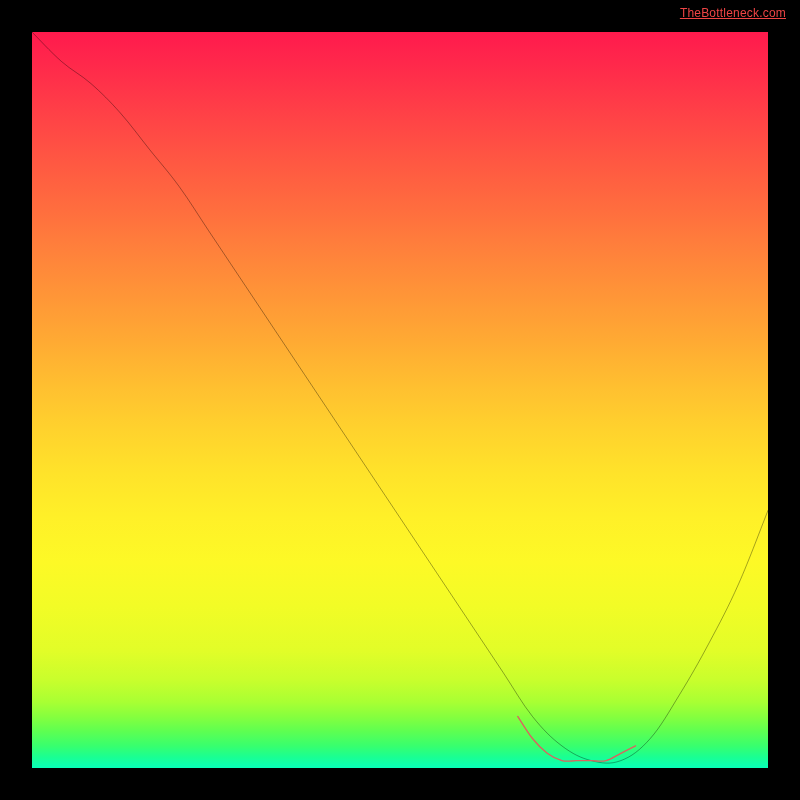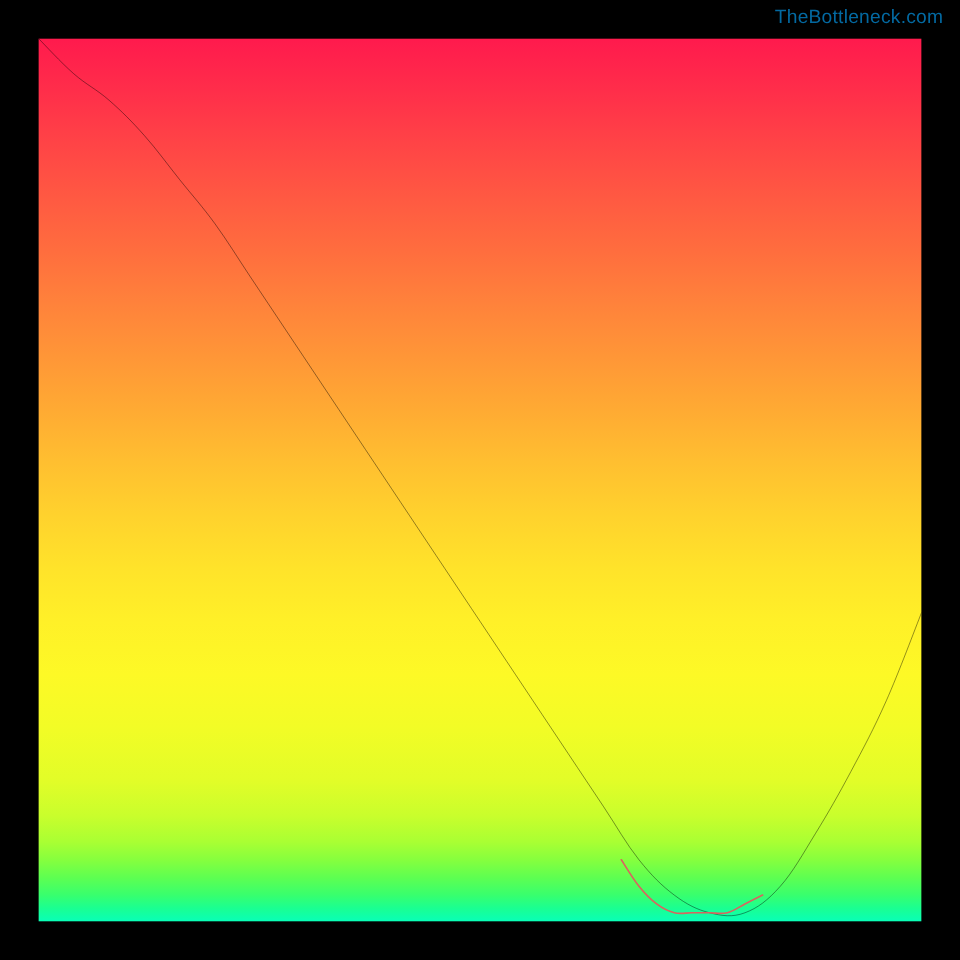--- a/index.html
+++ b/index.html
@@ -57,24 +57,25 @@
     );
   }
   .curve-layer {
     position: absolute;
     inset: 0;
   }
   .watermark {
     position: absolute;
     top: 6px;
     right: 14px;
-    color: #0369a1;
-    font-size: 16px;
+    color: #ef4444;
+    font-size: 12px;
     font-weight: 500;
     letter-spacing: 0.2px;
+    text-decoration: underline;
   }
 </style>
 </head>
 <body>
 
 <div class="frame">
   <div class="watermark">TheBottleneck.com</div>
   <div class="plot">
     <div class="gradient"></div>
     <svg class="curve-layer" viewBox="0 0 100 100" preserveAspectRatio="none">

